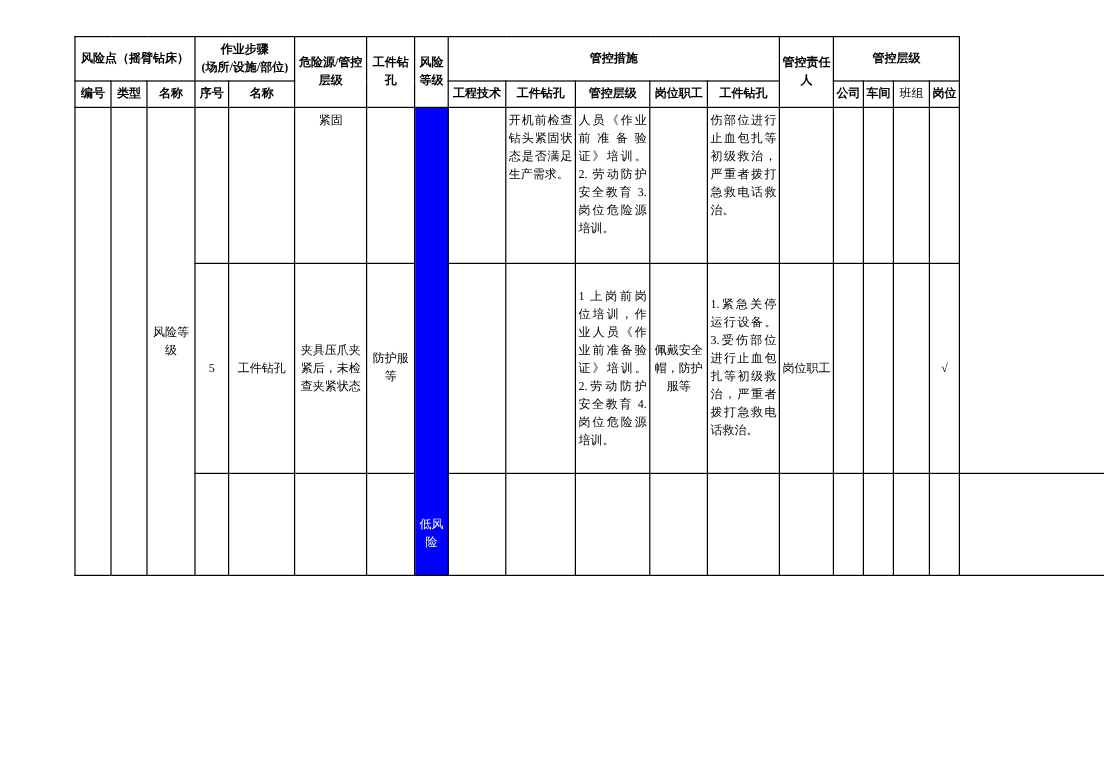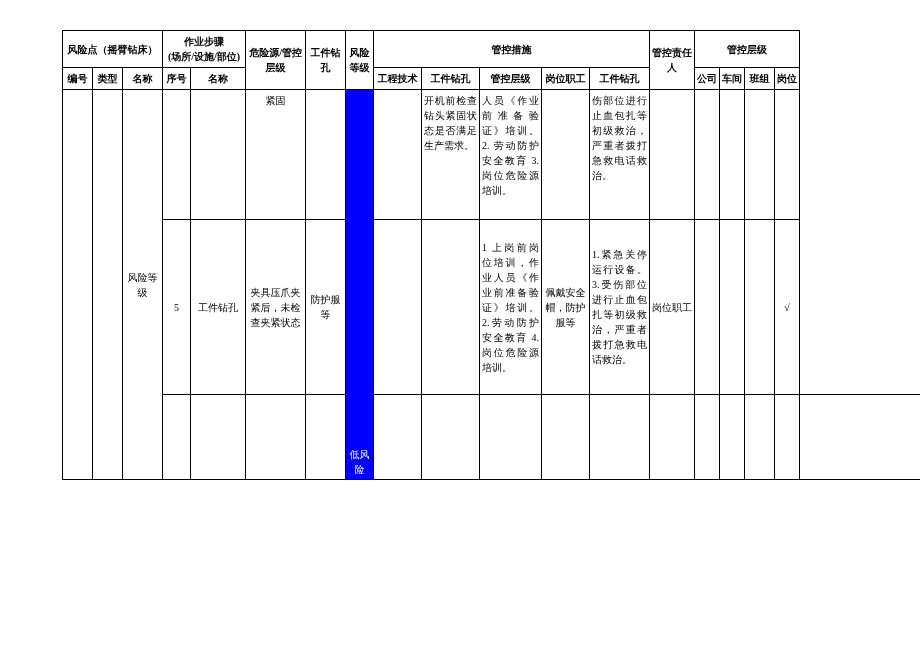--- a/index.html
+++ b/index.html
@@ -21,21 +21,21 @@
       padding: 3px 2px;
       text-align: center;
       vertical-align: middle;
       word-break: break-all;
       line-height: 1.5;
     }
     .risk-cell {
       background: #0000FF;
       color: #fff;
       vertical-align: bottom;
-      padding-bottom: 2px;
+      padding-bottom: 19px;
     }
   </style>
 </head>
 <body>
 
 <style>
   
 </style>
 
 <table>
@@ -77,21 +77,21 @@
       <th style="font-weight:bold">名称</th>
       <th>序号</th>
       <th>名称</th>
       <th>工程技术</th>
       <th>工件钻孔</th>
       <th>管控层级</th>
       <th>岗位职工</th>
       <th>工件钻孔</th>
       <th>公司</th>
       <th>车间</th>
-      <th style="font-weight:bold">班组</th>
+      <th style="font-weight:normal">班组</th>
       <th>岗位</th>
     </tr>
   </thead>
   <tbody>
     <tr style="height:130px">
       <td rowspan="3"></td>
       <td rowspan="3"></td>
       <td rowspan="3" style="vertical-align: middle;">风险等级</td>
       <td style="border-bottom:1px solid #000"></td>
       <td></td>

